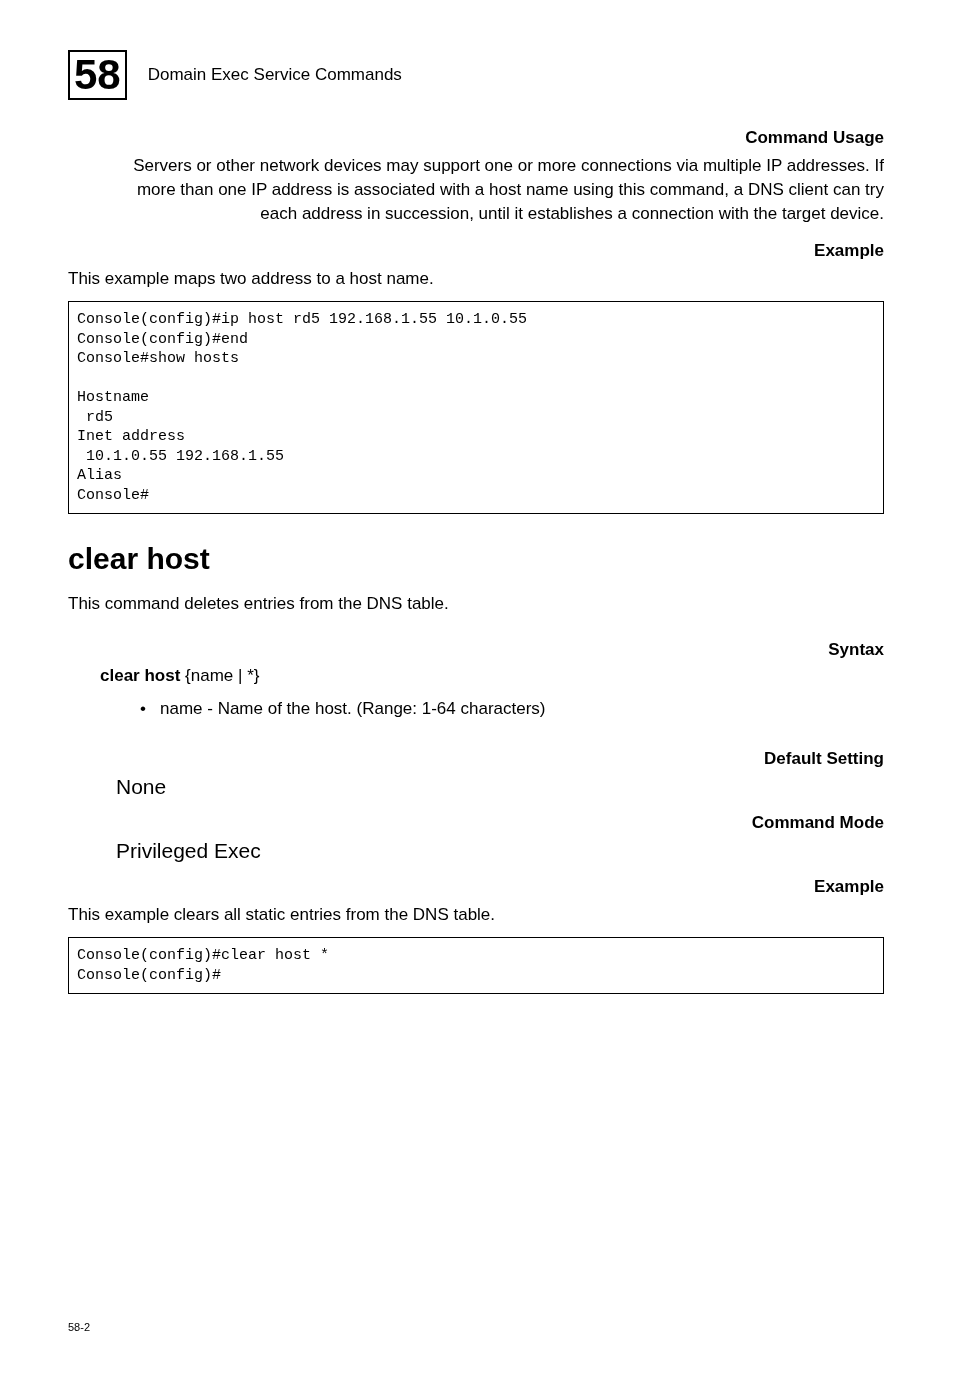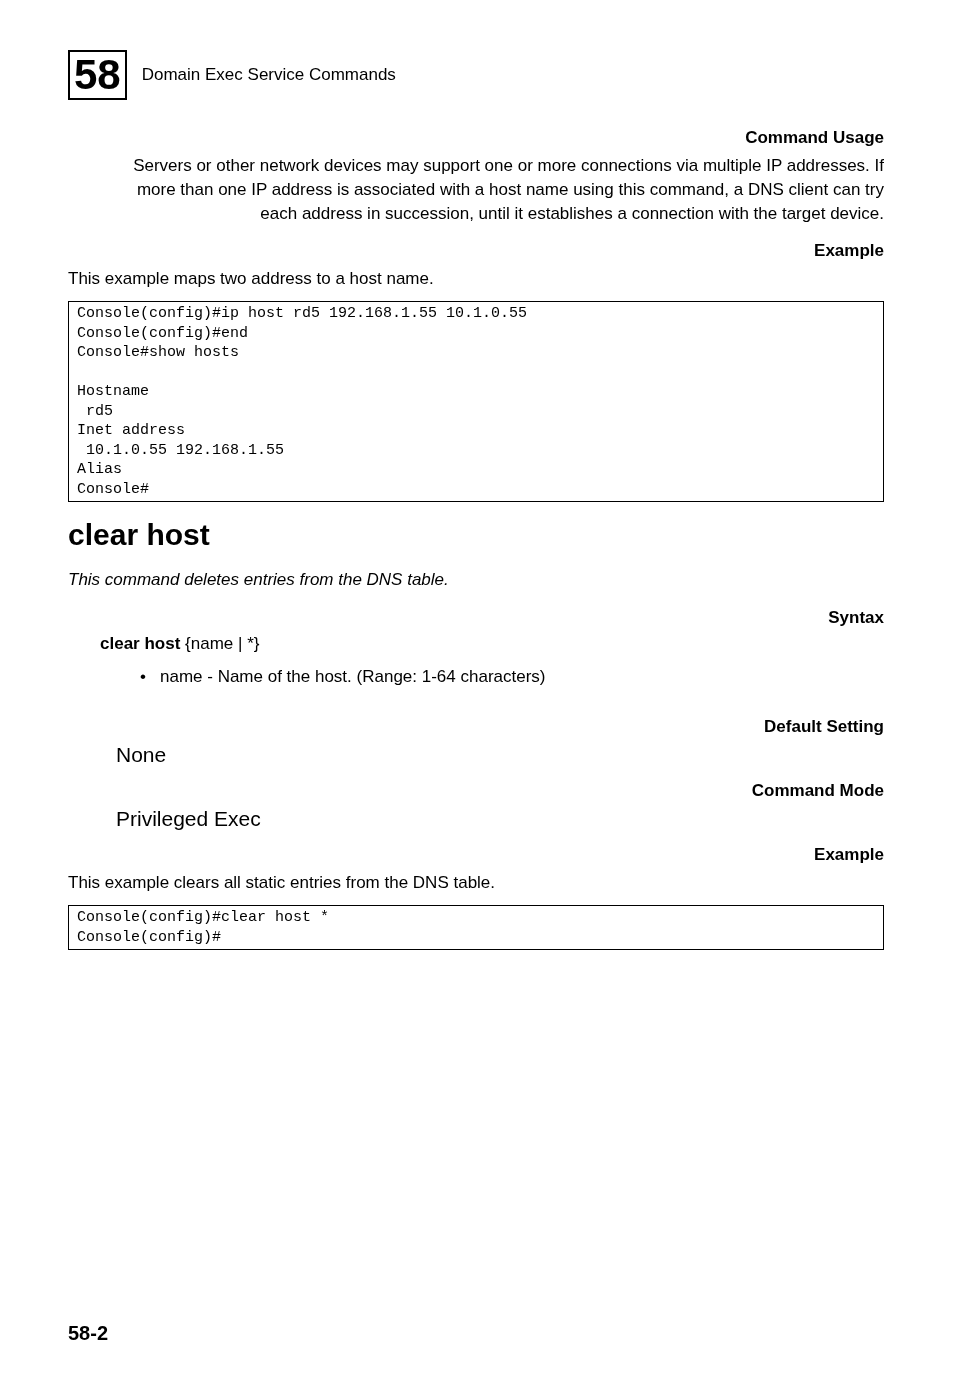--- a/index.html
+++ b/index.html
@@ -13,21 +13,21 @@
       color: #000;
       background: #fff;
       width: 954px;
       height: 1388px;
       padding: 50px 70px 40px 68px;
       position: relative;
     }
     .header {
       display: flex;
       align-items: center;
-      gap: 15px;
+      gap: 21px;
       margin-bottom: 28px;
     }
     .chapter-box {
       border: 2px solid #000;
       padding: 2px 4px;
       font-size: 42px;
       font-weight: 900;
       font-family: Arial, Helvetica, sans-serif;
       line-height: 1;
     }
@@ -50,22 +50,22 @@
     }
     .body-text-noindent {
       font-size: 17px;
       margin-bottom: 10px;
       line-height: 1.4;
     }
     .code-block {
       border: 1px solid #000;
       font-family: "Courier New", Courier, monospace;
       font-size: 15px;
-      padding: 2px 8px;
-      margin-bottom: 16px;
+      padding: 8px 8px;
+      margin-bottom: 28px;
       white-space: pre;
       line-height: 1.3;
     }
     .h2-title {
       font-size: 30px;
       font-weight: bold;
       margin-bottom: 16px;
     }
     .syntax-line {
       margin-left: 32px;
@@ -92,26 +92,25 @@
       position: absolute;
       left: 0;
     }
     .simple-indent {
       margin-left: 48px;
       font-size: 21px;
       margin-bottom: 14px;
     }
     .footer {
       position: absolute;
-      bottom: 43px;
+      bottom: 55px;
       left: 68px;
-      font-size: 20px;
-      font-weight: bold;
+      font-size: 11px;
     }
-    .mb-l { margin-bottom: 16px; font-style: italic; }
+    .mb-l { margin-bottom: 24px; }
   </style>
 </head>
 <body>
 
 <div class="header">
   <div class="chapter-box">58</div>
   <div class="header-title">Domain Exec Service Commands</div>
 </div>
 
 <div class="section-header">Command Usage</div>

